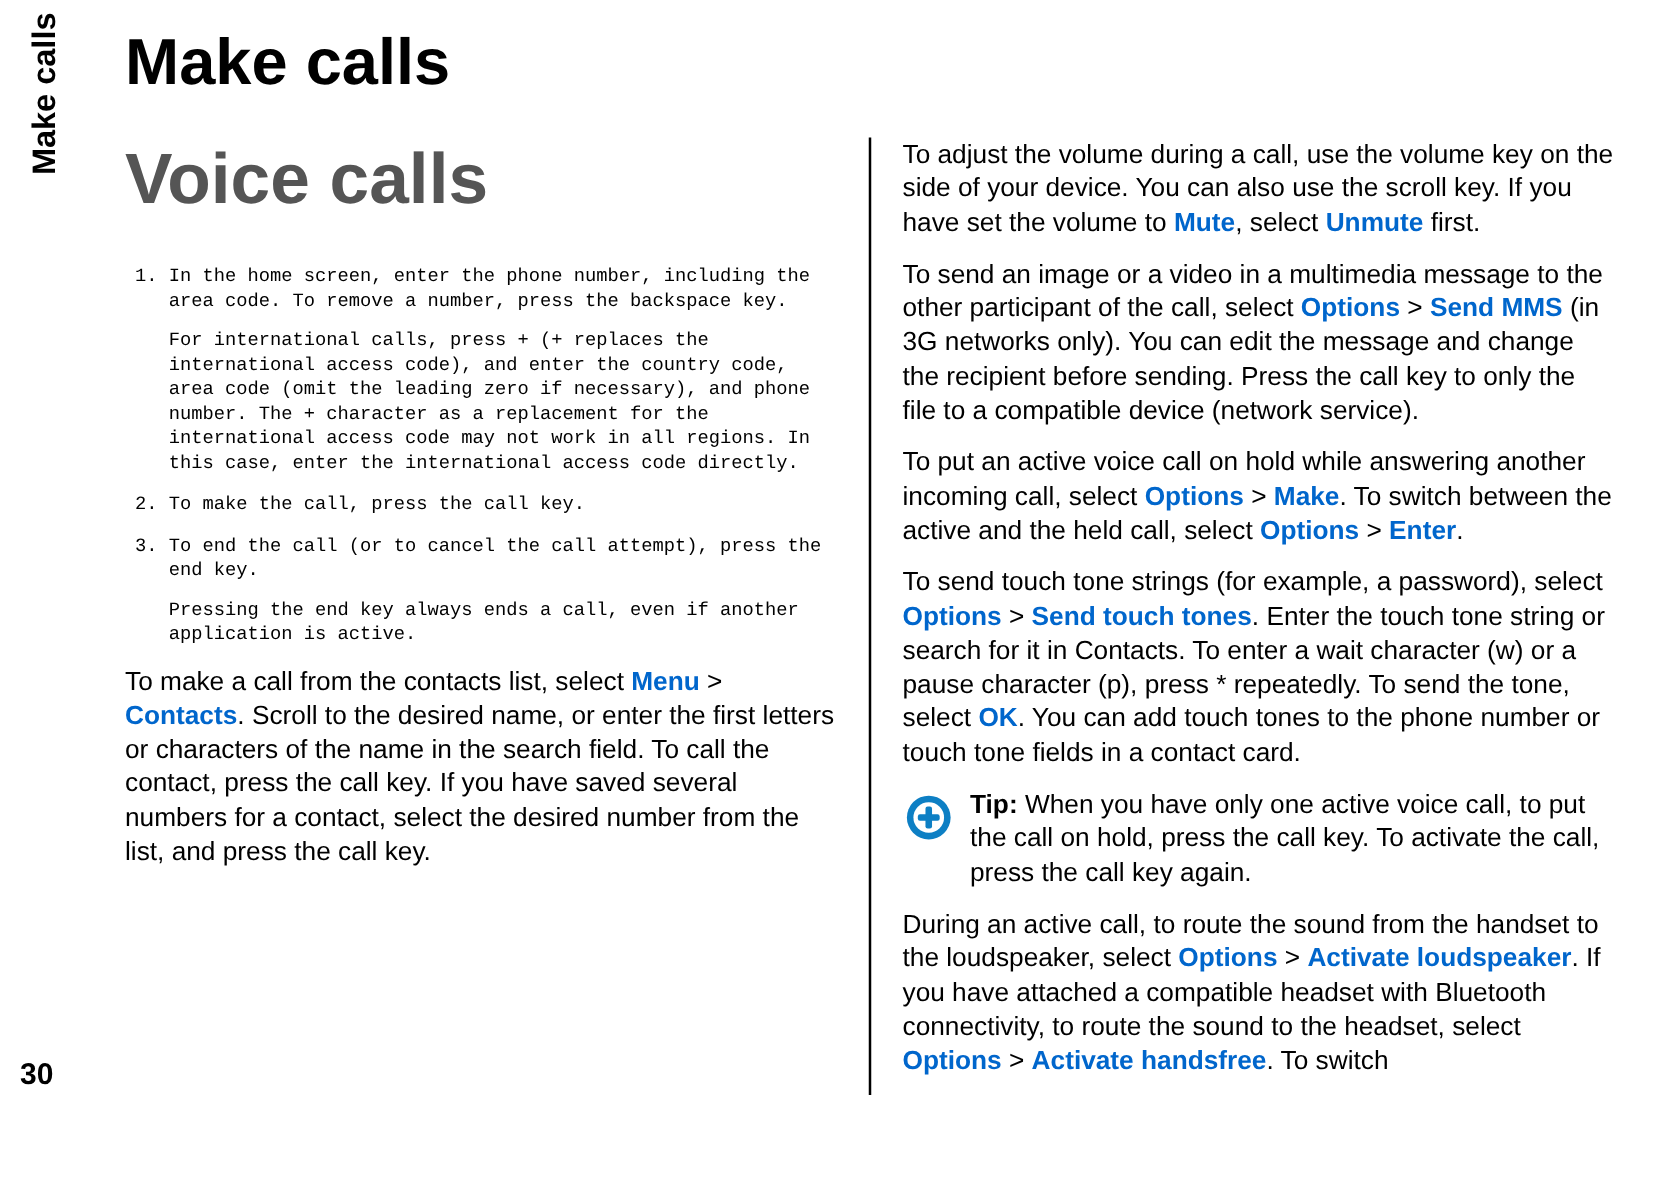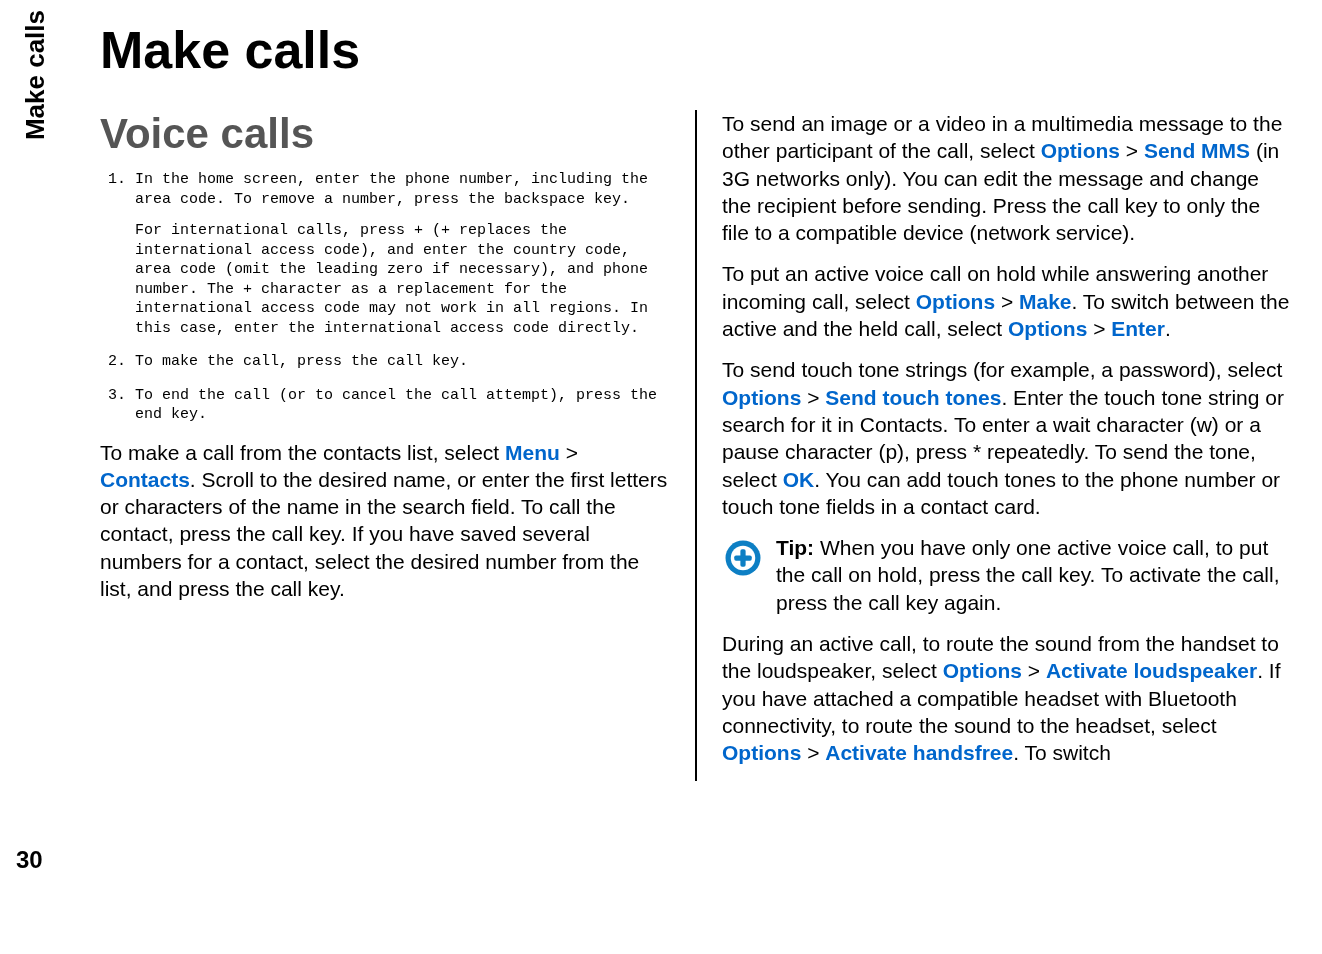--- a/index.html
+++ b/index.html
@@ -48,23 +48,23 @@
   }
   .col.left {
     border-right: 2px solid #000;
   }
   .col.right {
     padding-left: 25px;
     padding-right: 0;
   }
   .section-title {
     font-weight: 700;
-    font-size: 42px;
+    font-size: 57px;
     color: #555;
-    margin-bottom: 12px;
+    margin-bottom: 36px;
   }
   ol {
     list-style: decimal;
     padding-left: 35px;
   }
   ol li {
     font-size: 15px;
     line-height: 1.3;
     margin-bottom: 14px;
     font-family: Liberation Mono, monospace;
@@ -115,30 +115,34 @@
       <ol>
         <li>
           <span>In the home screen, enter the phone number, including the area code. To remove a number, press the backspace key.</span>
           <div class="sub-para">For international calls, press + (+ replaces the international access code), and enter the country code, area code (omit the leading zero if necessary), and phone number. The + character as a replacement for the international access code may not work in all regions. In this case, enter the international access code directly.</div>
         </li>
         <li>
           <span>To make the call, press the call key.</span>
         </li>
         <li>
           <span>To end the call (or to cancel the call attempt), press the end key.</span>
+          <div class="sub-para">Pressing the end key always ends a call, even if another application is active.</div>
         </li>
       </ol>
 
       <p class="body">
         <span>To make a call from the contacts list, select </span><span class="kw">Menu</span><span> &gt; </span><span class="kw">Contacts</span><span>. Scroll to the desired name, or enter the first letters or characters of the name in the search field. To call the contact, press the call key. If you have saved several numbers for a contact, select the desired number from the list, and press the call key.</span>
       </p>
     </div>
 
     <div class="col right">
 
+      <p class="body">
+        <span>To adjust the volume during a call, use the volume key on the side of your device. You can also use the scroll key. If you have set the volume to </span><span class="kw">Mute</span><span>, select </span><span class="kw">Unmute</span><span> first.</span>
+      </p>
 
       <p class="body">
         <span>To send an image or a video in a multimedia message to the other participant of the call, select </span><span class="kw">Options</span><span> &gt; </span><span class="kw">Send MMS</span><span> (in 3G networks only). You can edit the message and change the recipient before sending. Press the call key to only the file to a compatible device (network service).</span>
       </p>
 
       <p class="body">
         <span>To put an active voice call on hold while answering another incoming call, select </span><span class="kw">Options</span><span> &gt; </span><span class="kw">Make</span><span>. To switch between the active and the held call, select </span><span class="kw">Options</span><span> &gt; </span><span class="kw">Enter</span><span>.</span>
       </p>
 
       <p class="body">

